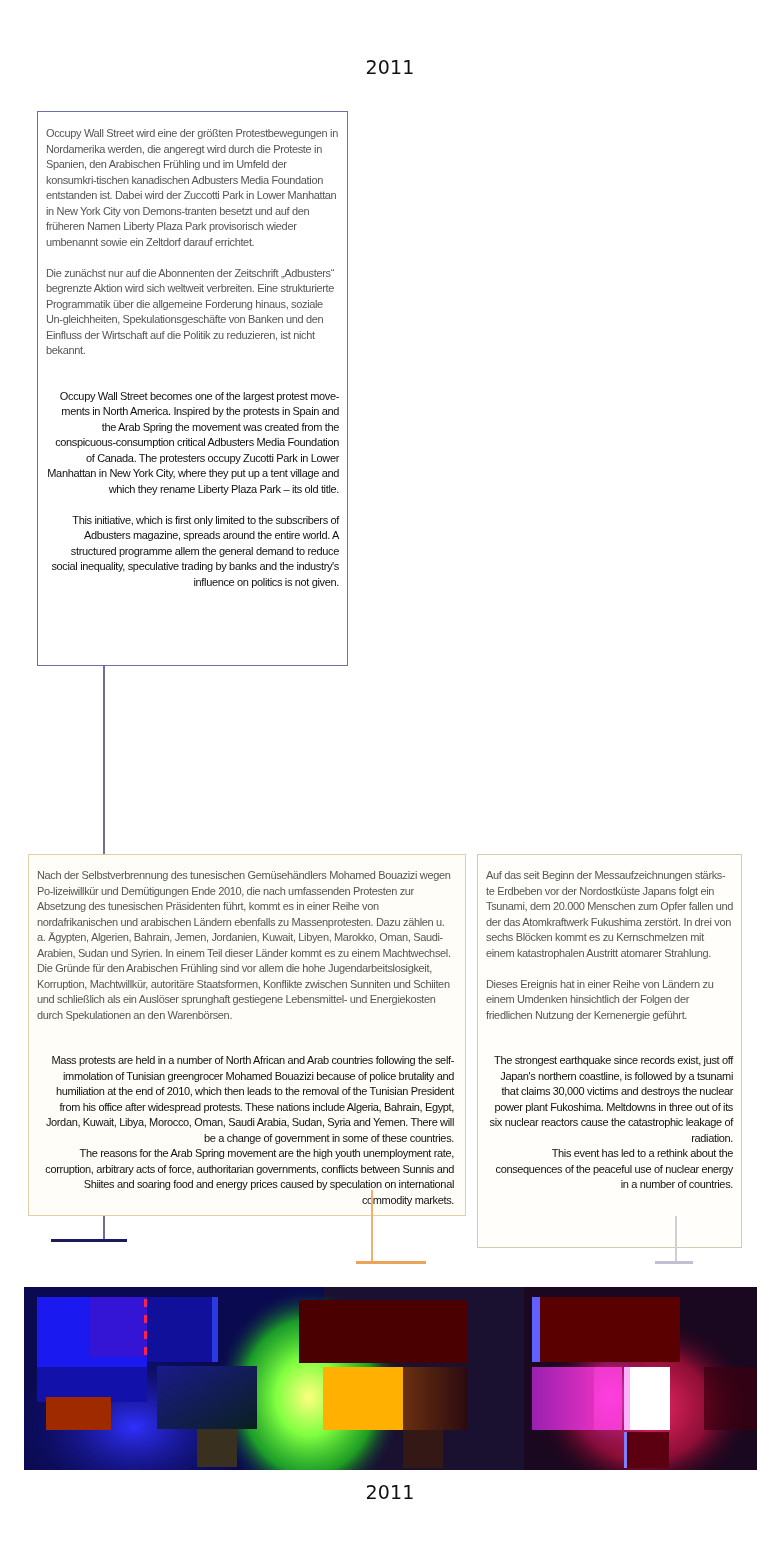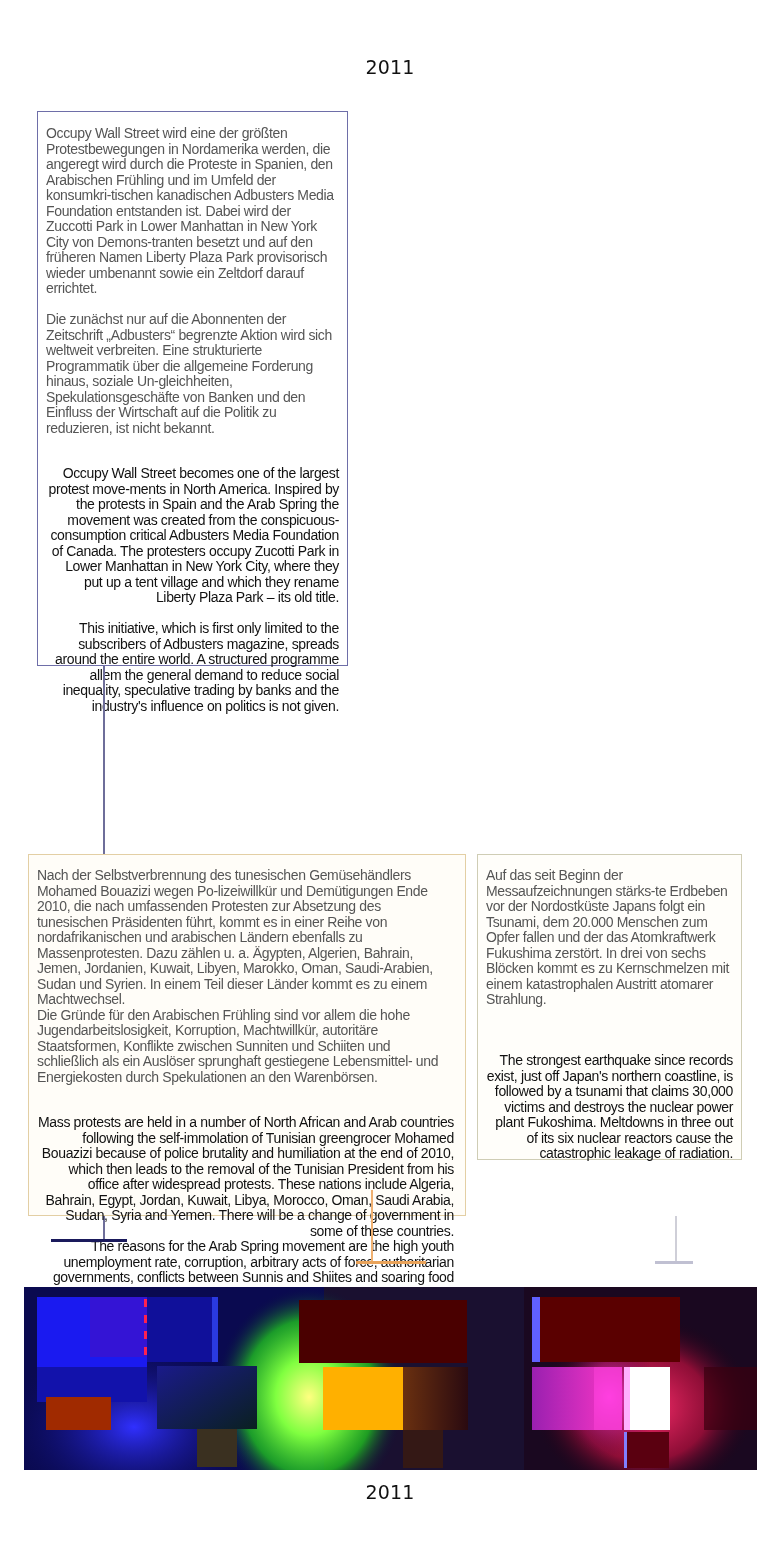--- a/index.html
+++ b/index.html
@@ -4,32 +4,32 @@
   <style>
     html, body { margin: 0; padding: 0; background: #ffffff; }
     body { width: 780px; height: 1560px; position: relative; overflow: hidden;
            font-family: "Liberation Sans", "DejaVu Sans", sans-serif; }
     .year { position: absolute; left: 0; width: 780px; text-align: center;
             font-family: "DejaVu Sans", sans-serif; font-size: 19px; color: #111; letter-spacing: 0.2px; }
     #year-top { top: 56px; }
     #year-bottom { top: 1481px; }
 
     .card { position: absolute; box-sizing: border-box; background: #fff; }
-    .card p { margin: 0; font-family: "Liberation Sans", sans-serif; font-size: 14px;
+    .card p { margin: 0; font-family: "Liberation Sans", sans-serif; font-size: 11px;
               line-height: 15.5px; letter-spacing: -0.35px; transform-origin: left top; }
     .de { color: #555; }
     .en { color: #111; text-align: right; }
     .gap { height: 15.5px; }
     .gap-lg { height: 30px; }
 
     #card-ows { left: 37px; top: 111px; width: 311px; height: 555px;
                 border: 1px solid #6e6ea8; padding: 14px 8px 0 8px; }
     #card-arab { left: 28px; top: 854px; width: 438px; height: 362px;
                  border: 1px solid #e3cfa4; background: #fffdf8; padding: 13px 11px 0 8px; }
-    #card-japan { left: 477px; top: 854px; width: 265px; height: 306px;
+    #card-japan { left: 477px; top: 854px; width: 265px; height: 394px;
                   border: 1px solid #cfcdb5; background: #fffefa; padding: 13px 8px 0 8px; }
 
     .line { position: absolute; }
     #conn-ows { left: 103px; top: 666px; width: 1.5px; height: 575px; background: #6e6e9a; }
     #tick-ows { left: 51px; top: 1239px; width: 76px; height: 3px; background: #1a1a5c; }
     #conn-arab { left: 371px; top: 1190px; width: 1.5px; height: 73px; background: #f0b070; }
     #tick-arab { left: 356px; top: 1261px; width: 70px; height: 3px; background: #e9a35a; }
     #conn-japan { left: 675px; top: 1216px; width: 1.5px; height: 47px; background: #cfcfd8; }
     #tick-japan { left: 655px; top: 1261px; width: 38px; height: 3px; background: #c0c0d2; }
 
@@ -58,22 +58,24 @@
   <p class="de">Nach der Selbstverbrennung des tunesischen Gemüsehändlers Mohamed Bouazizi wegen Po-lizeiwillkür und Demütigungen Ende 2010, die nach umfassenden Protesten zur Absetzung des tunesischen Präsidenten führt, kommt es in einer Reihe von nordafrikanischen und arabischen Ländern ebenfalls zu Massenprotesten. Dazu zählen u. a. Ägypten, Algerien, Bahrain, Jemen, Jordanien, Kuwait, Libyen, Marokko, Oman, Saudi-Arabien, Sudan und Syrien. In einem Teil dieser Länder kommt es zu einem Machtwechsel.</p>
   <p class="de">Die Gründe für den Arabischen Frühling sind vor allem die hohe Jugendarbeitslosigkeit, Korruption, Machtwillkür, autoritäre Staatsformen, Konflikte zwischen Sunniten und Schiiten und schließlich als ein Auslöser sprunghaft gestiegene Lebensmittel- und Energiekosten durch Spekulationen an den Warenbörsen.</p>
   <div class="gap-lg"></div>
   <p class="en">Mass protests are held in a number of North African and Arab countries following the self-immolation of Tunisian greengrocer Mohamed Bouazizi because of police brutality and humiliation at the end of 2010, which then leads to the removal of the Tunisian President from his office after widespread protests. These nations include Algeria, Bahrain, Egypt, Jordan, Kuwait, Libya, Morocco, Oman, Saudi Arabia, Sudan, Syria and Yemen. There will be a change of government in some of these countries.</p>
   <p class="en">The reasons for the Arab Spring movement are the high youth unemployment rate, corruption, arbitrary acts of force, authoritarian governments, conflicts between Sunnis and Shiites and soaring food and energy prices caused by speculation on international commodity markets.</p>
 </div>
 
 <div class="card" id="card-japan">
   <p class="de">Auf das seit Beginn der Messaufzeichnungen stärks-te Erdbeben vor der Nordostküste Japans folgt ein Tsunami, dem 20.000 Menschen zum Opfer fallen und der das Atomkraftwerk Fukushima zerstört. In drei von sechs Blöcken kommt es zu Kernschmelzen mit einem katastrophalen Austritt atomarer Strahlung.</p>
   <div class="gap"></div>
+  <p class="de">Dieses Ereignis hat in einer Reihe von Ländern zu einem Umdenken hinsichtlich der Folgen der friedlichen Nutzung der Kernenergie geführt.</p>
   <div class="gap-lg"></div>
   <p class="en">The strongest earthquake since records exist, just off Japan's northern coastline, is followed by a tsunami that claims 30,000 victims and destroys the nuclear power plant Fukoshima. Meltdowns in three out of its six nuclear reactors cause the catastrophic leakage of radiation.</p>
+  <p class="en">This event has led to a rethink about the consequences of the peaceful use of nuclear energy in a number of countries.</p>
 </div>
 
 <div class="line" id="tick-ows"></div>
 <div class="line" id="conn-arab"></div>
 <div class="line" id="tick-arab"></div>
 <div class="line" id="conn-japan"></div>
 <div class="line" id="tick-japan"></div>
 
 <div id="artwork">
   <svg width="733" height="183" viewBox="0 0 733 183" xmlns="http://www.w3.org/2000/svg">

